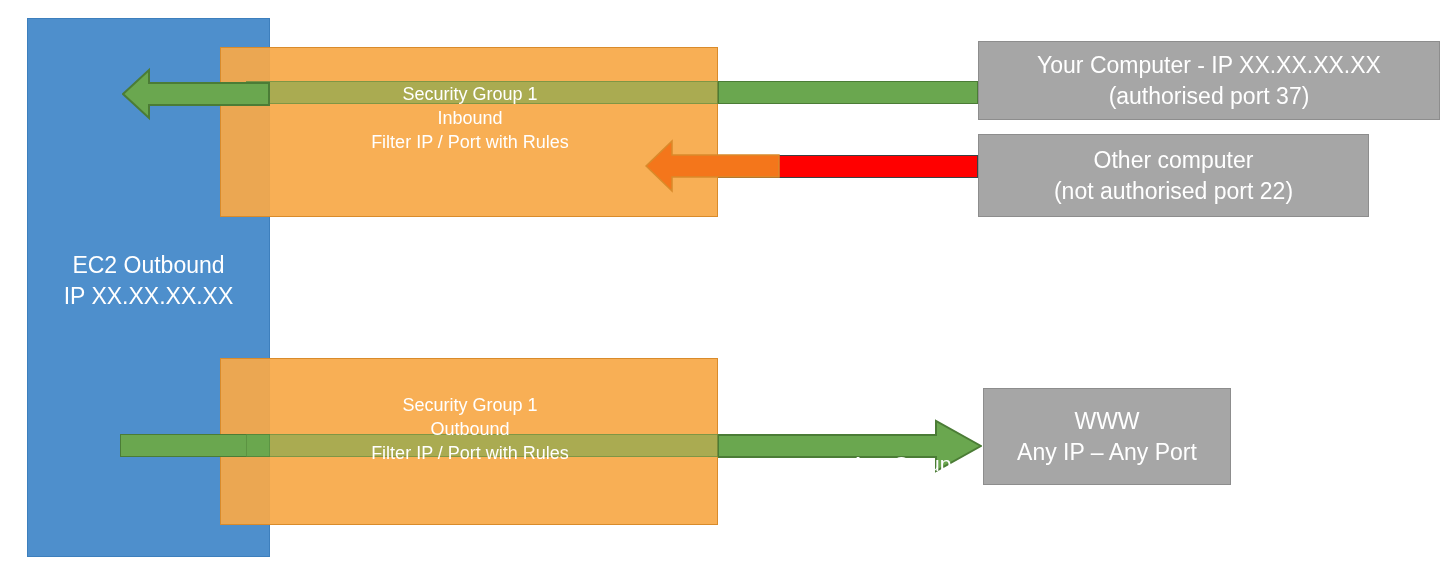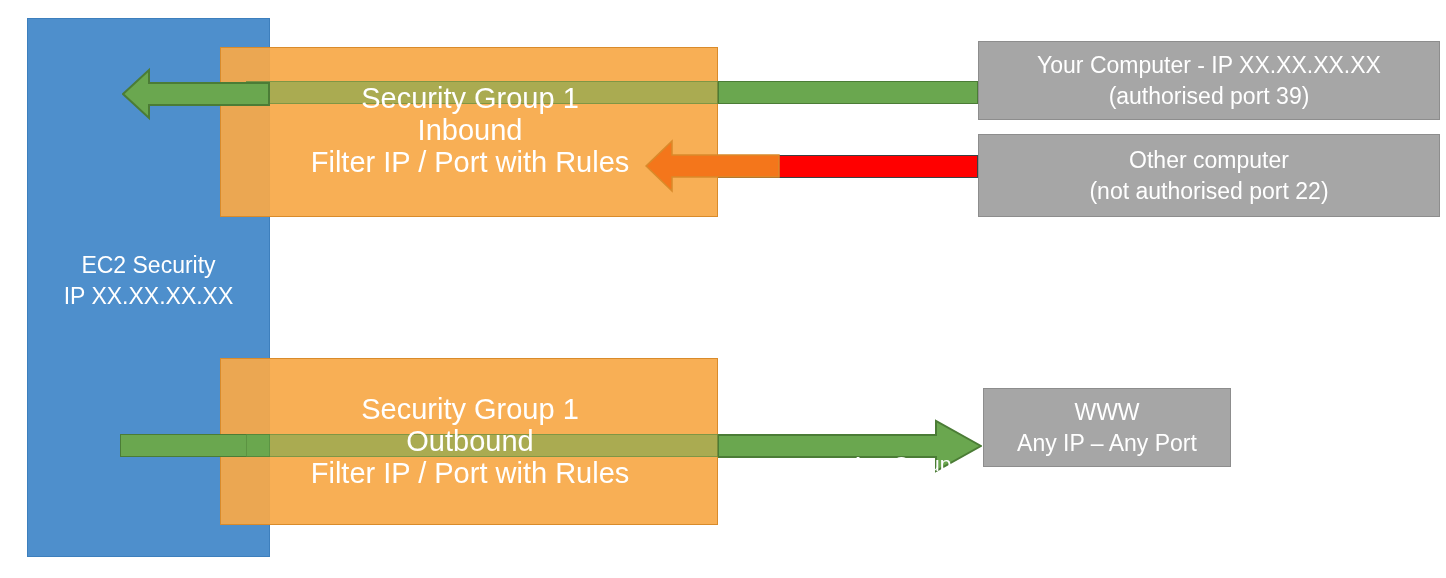--- a/index.html
+++ b/index.html
@@ -58,22 +58,22 @@
   .sg-outbound {
     left: 220px;
     top: 358px;
     width: 498px;
     height: 167px;
   }
   .sg-text {
     position: absolute;
     text-align: center;
     color: #ffffff;
-    font-size: 29px;
-    line-height: 32px;
+    font-size: 18px;
+    line-height: 24px;
     white-space: pre-line;
     z-index: 7;
     pointer-events: none;
   }
   .sg-text-in {
     left: 270px;
     top: 82px;
     width: 400px;
   }
   .sg-text-out {
@@ -153,28 +153,28 @@
   }
   .gray-your-computer {
     left: 978px;
     top: 41px;
     width: 462px;
     height: 79px;
   }
   .gray-other-computer {
     left: 978px;
     top: 134px;
-    width: 462px;
+    width: 391px;
     height: 83px;
   }
   .gray-www {
     left: 983px;
     top: 388px;
     width: 248px;
-    height: 79px;
+    height: 97px;
   }
 </style>
 </head>
 <body>
 
 <div id="canvas">
 
   <div class="ec2-box"></div>
 
   <div class="bar bar-green" style="left:120px; top:434px; width:150px; height:23px; z-index:3;"></div>
@@ -196,34 +196,34 @@
   <svg class="arrow-left-orange" viewBox="0 0 135 68">
     <polygon points="1,34 27,9 27,23 134,23 134,45 27,45 27,59" fill="#f4761b" stroke="#d98b2b" stroke-width="1.5"></polygon>
   </svg>
 
   <div class="bar" style="left:246px; top:434px; width:472px; height:23px; background:rgba(106,167,79,0.55); border:1px solid rgba(75,124,54,0.45); z-index:4;"></div>
 
   <svg class="arrow-right-green" viewBox="0 0 264 68">
     <polygon points="0,23 218,23 218,9 263,34 218,59 218,45 0,45" fill="#6aa74f" stroke="#4b7c36" stroke-width="2"></polygon>
   </svg>
 
-  <div class="ec2-label">EC2 Security
+  <div class="ec2-label">EC2 Outbound
 IP XX.XX.XX.XX</div>
 
   <div class="sg-text sg-text-in">Security Group 1
 Inbound
 Filter IP / Port with Rules</div>
   <div class="sg-text sg-text-out">Security Group 1
 Outbound
 Filter IP / Port with Rules</div>
 
   <div class="port-label" style="left:873px; top:84px;">Port 22</div>
   <div class="port-label" style="left:873px; top:158px;">Port 22</div>
   <div class="port-label" style="left:851px; top:437px;">Any Group</div>
 
   <div class="gray-box gray-your-computer">Your Computer - IP XX.XX.XX.XX
-(authorised port 39)</div>
+(authorised port 37)</div>
   <div class="gray-box gray-other-computer">Other computer
 (not authorised port 22)</div>
   <div class="gray-box gray-www">WWW
 Any IP – Any Port</div>
 
 </div>
 
 </body></html>

